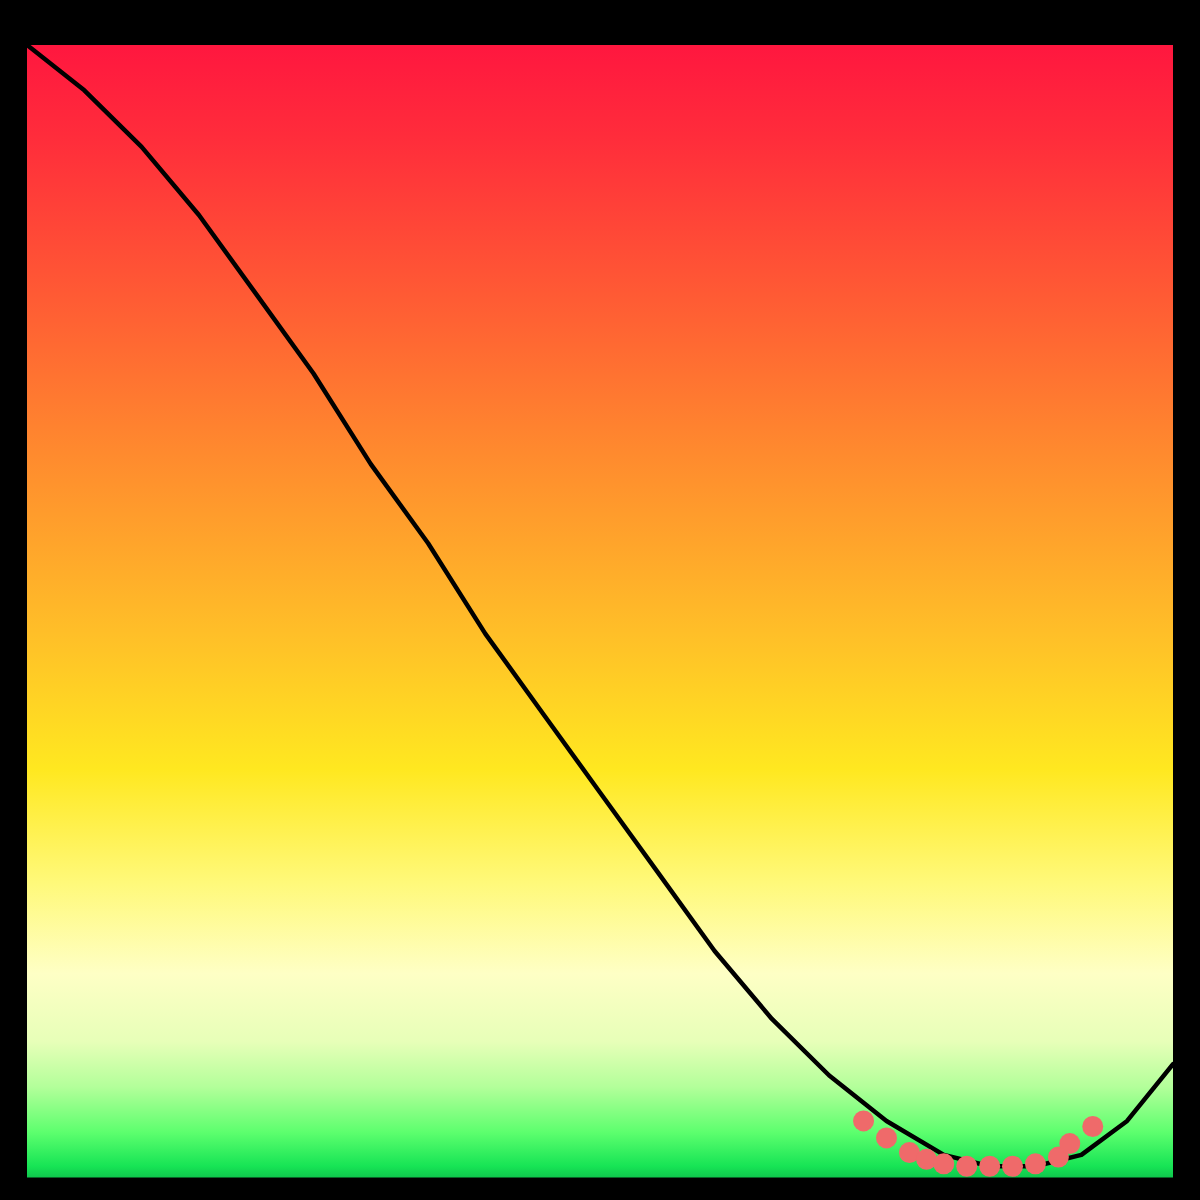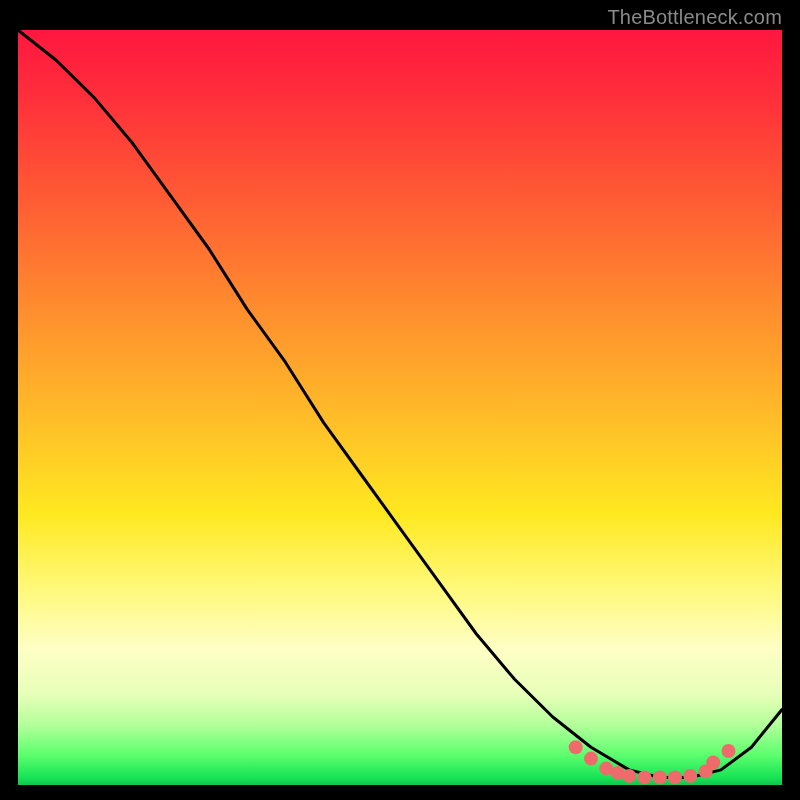--- a/index.html
+++ b/index.html
@@ -77,14 +77,13 @@
           <circle cx="626.5" cy="747.5" r="7" fill="#ef6a6a"></circle>
           <circle cx="641.8" cy="747.5" r="7" fill="#ef6a6a"></circle>
           <circle cx="657.0" cy="747.5" r="7" fill="#ef6a6a"></circle>
           <circle cx="672.3" cy="745.9" r="7" fill="#ef6a6a"></circle>
           <circle cx="687.6" cy="741.4" r="7" fill="#ef6a6a"></circle>
           <circle cx="695.2" cy="732.4" r="7" fill="#ef6a6a"></circle>
           <circle cx="710.5" cy="721.0" r="7" fill="#ef6a6a"></circle>
         </g>
     </svg>
   </div>
-  <div class="watermark">TheBottleneck.com</div>
 </div>
 
 </body></html>

